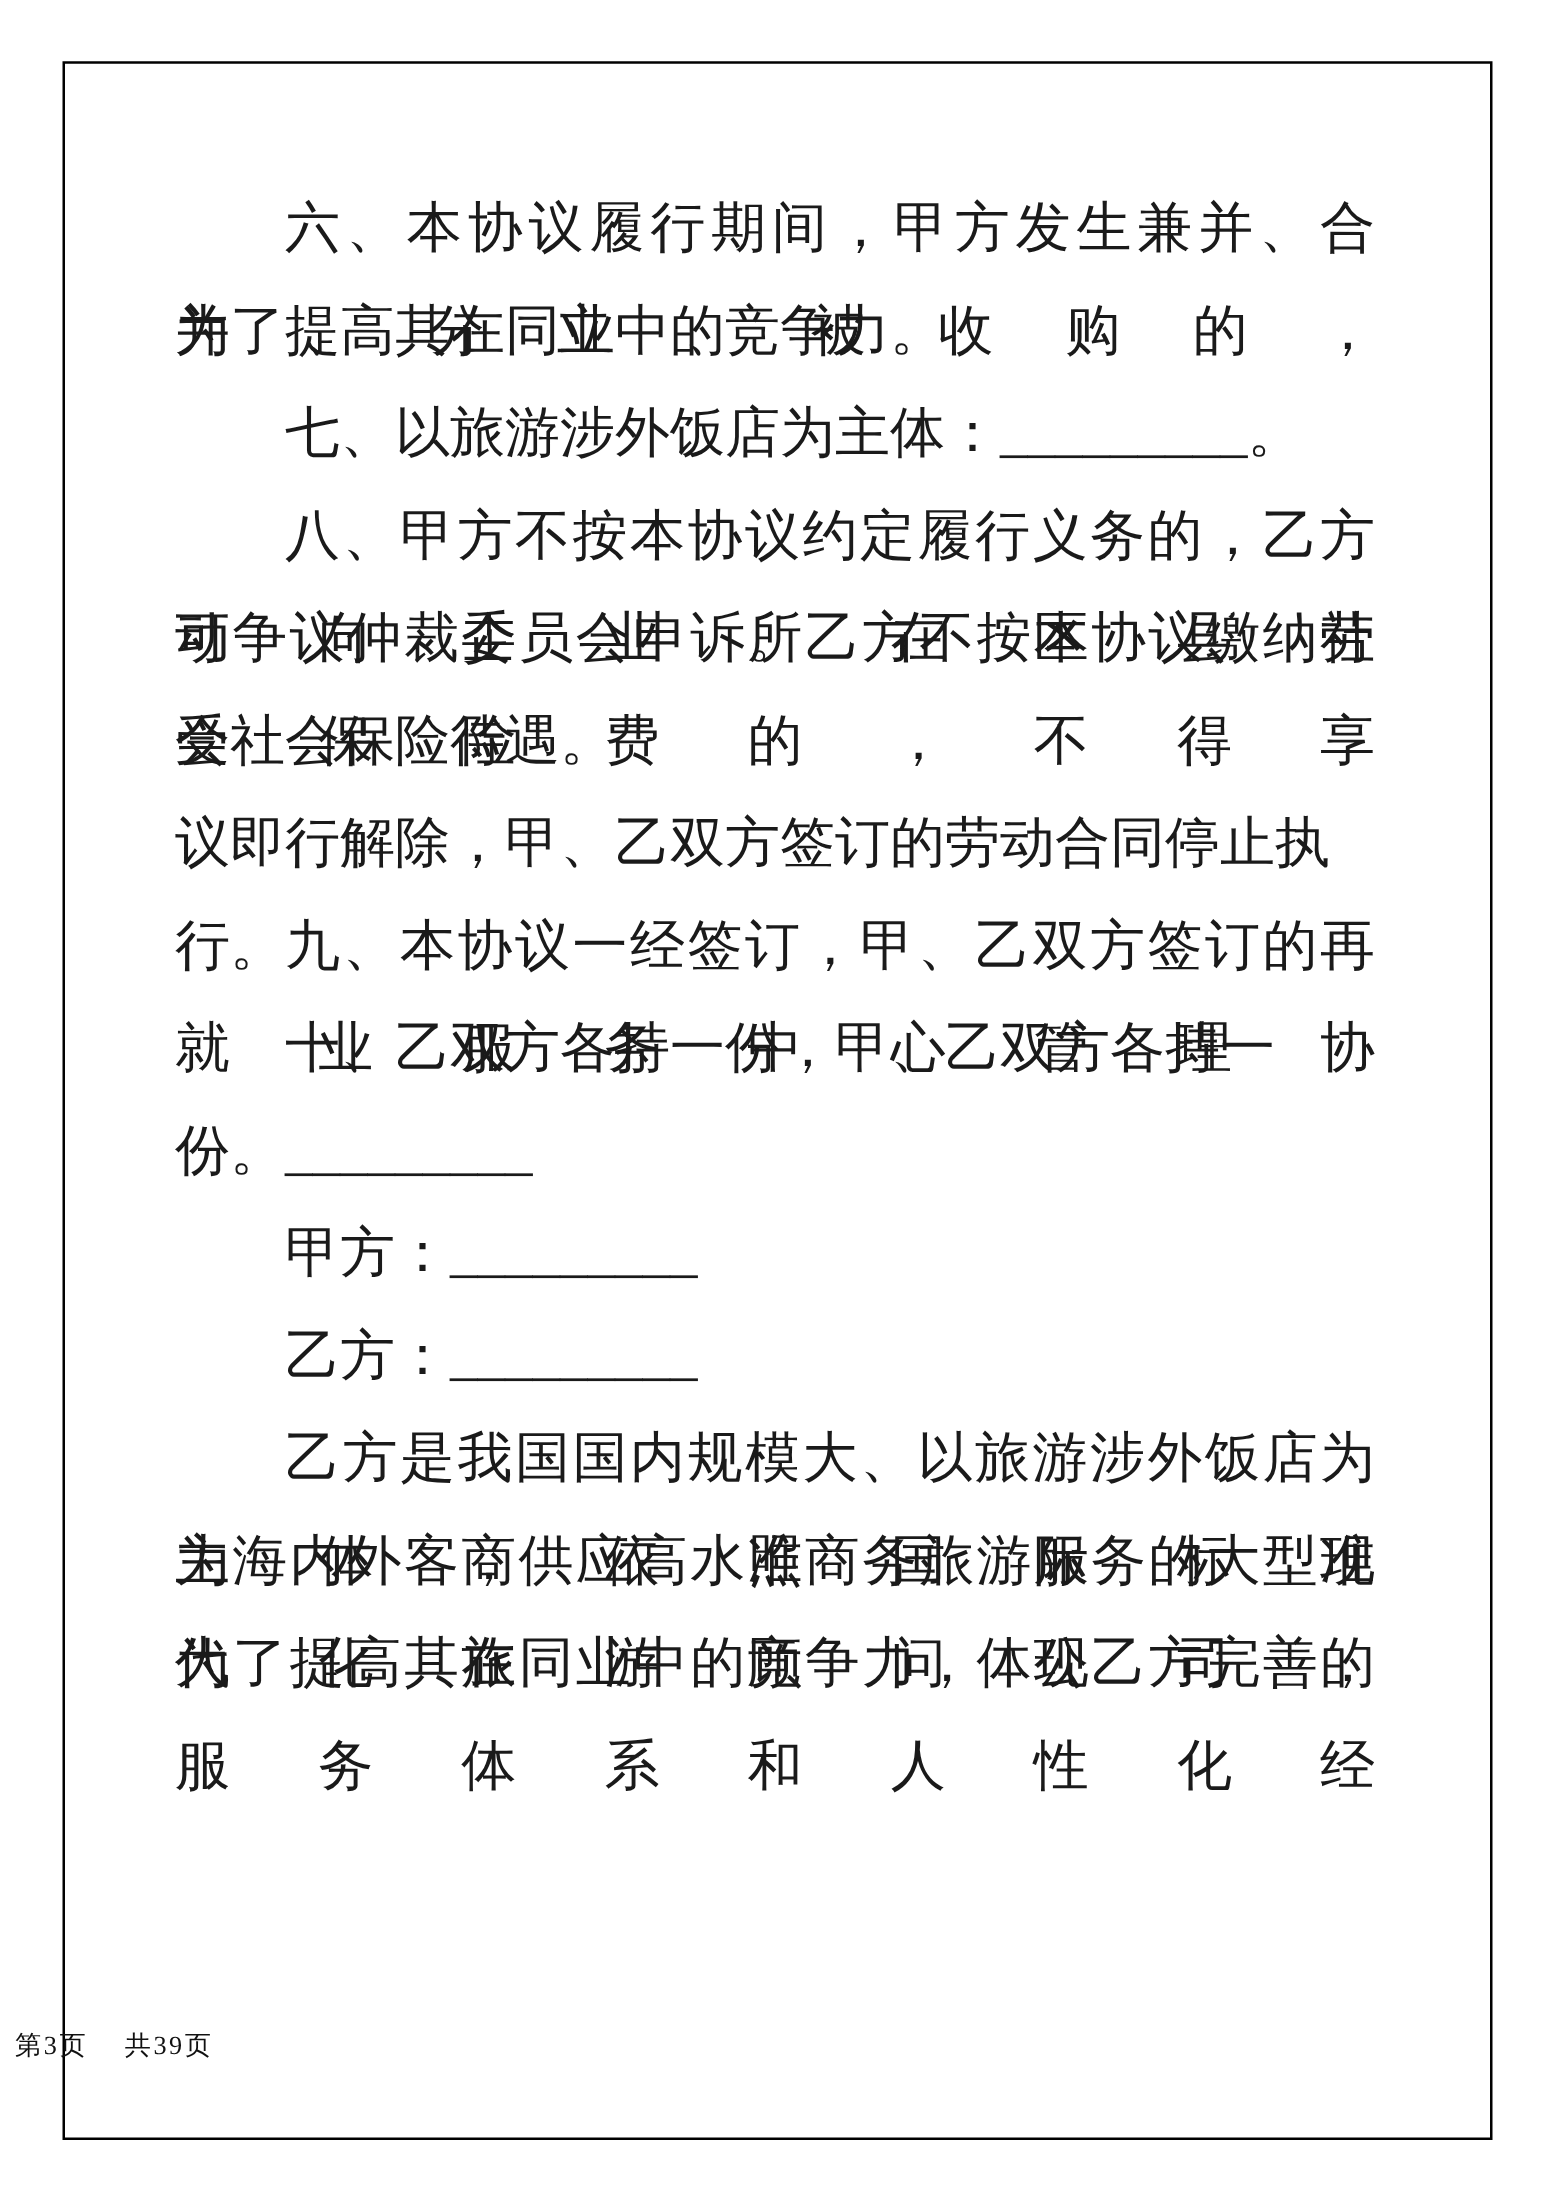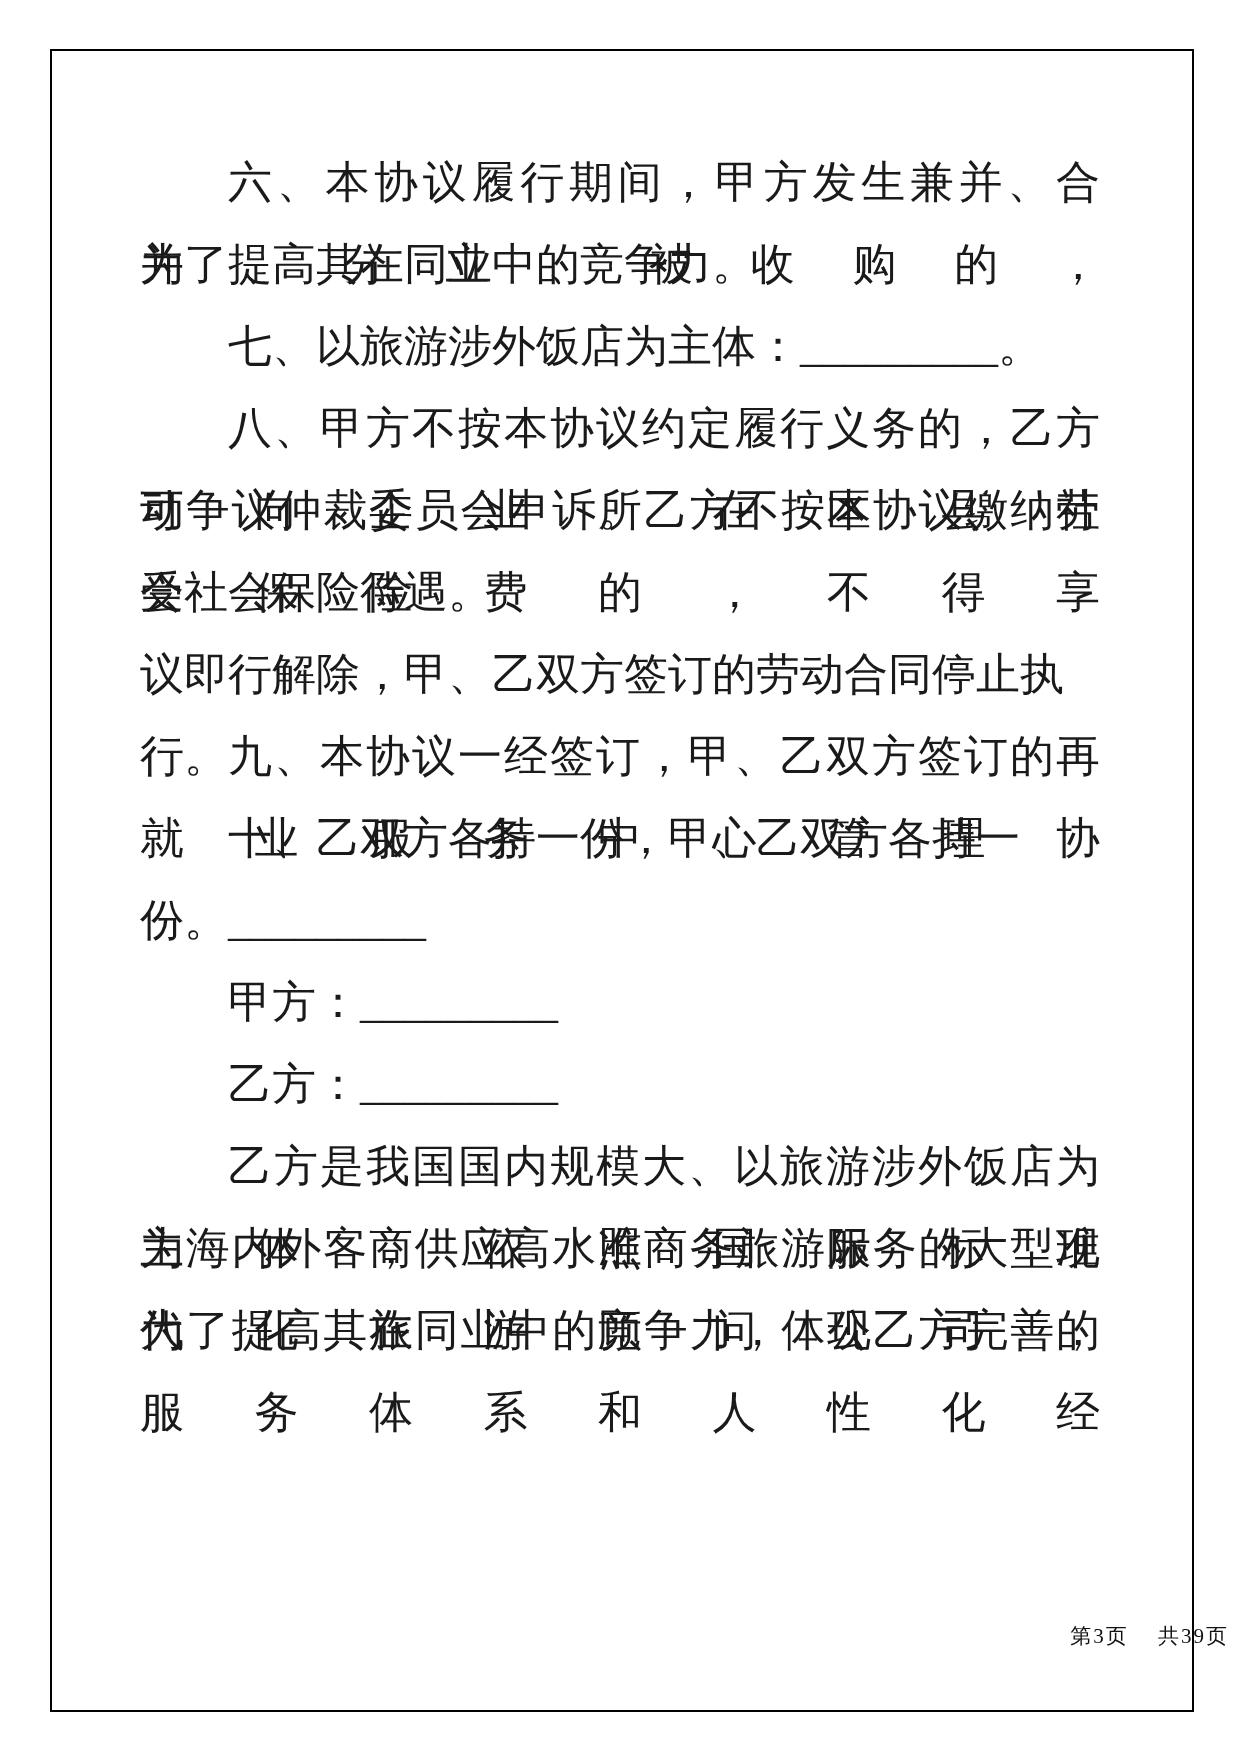--- a/index.html
+++ b/index.html
@@ -38,21 +38,21 @@
   .ind { text-indent: 2em; }
   .jus {
     text-align: justify;
     text-align-last: justify;
   }
   .footer {
     position: absolute;
     left: 0;
     right: 0;
     top: 1622px;
-    text-align: right;
+    text-align: left;
     font-size: 21px;
     color: #111111;
   }
   .footer span { margin: 0 12px; letter-spacing: 2px; }
 </style>
 </head>
 <body>
 
 <div class="page-border"></div>
 

